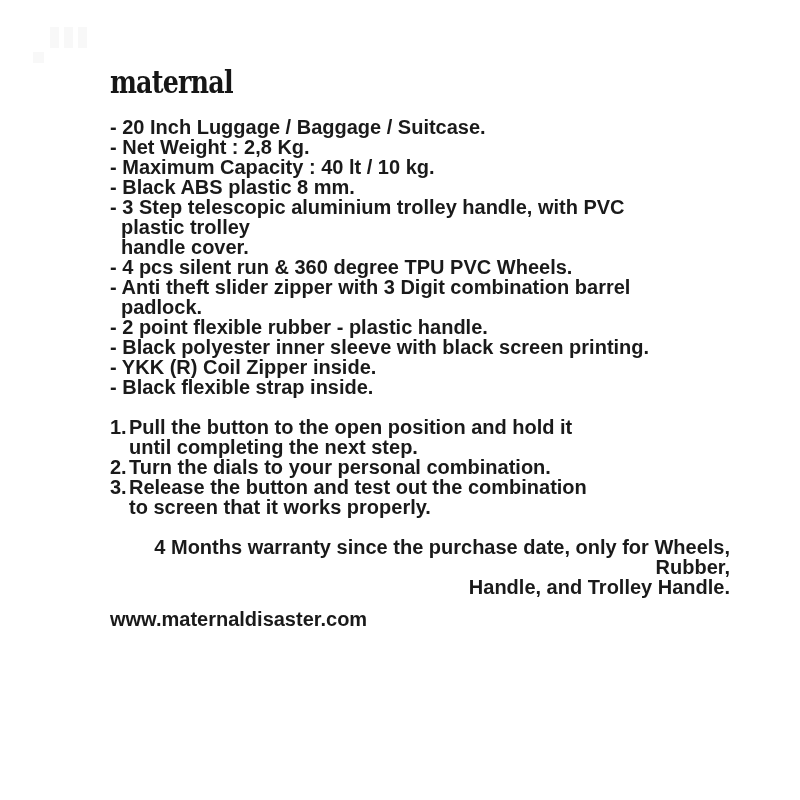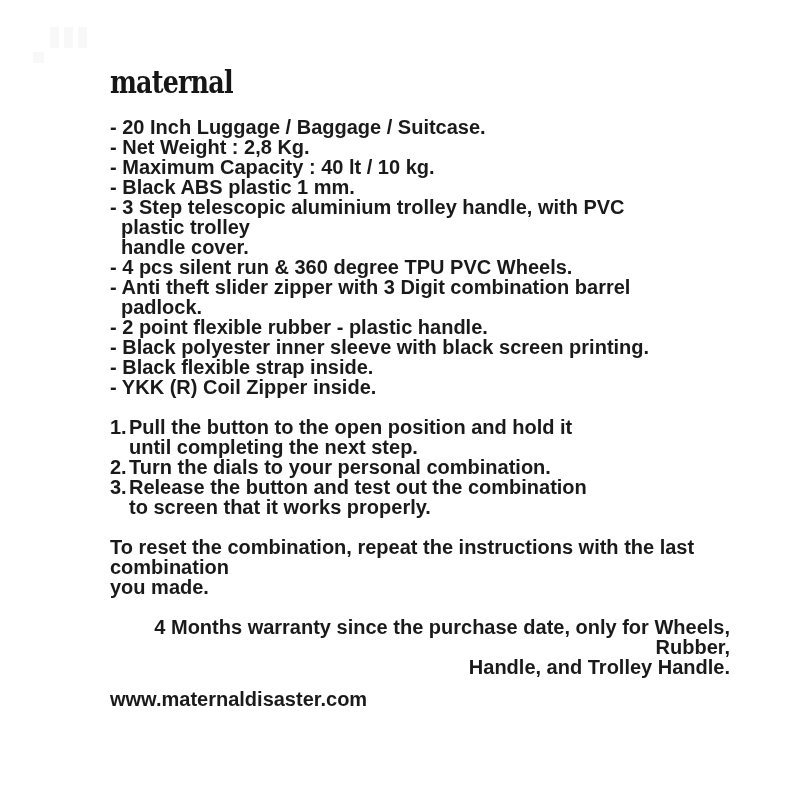--- a/index.html
+++ b/index.html
@@ -109,50 +109,48 @@
     <span class="bar b3"></span>
     <span class="sq"></span>
   </div>
 
   <div class="logo">maternal</div>
 
   <div class="specs txt">
     <div class="spec-item">- 20 Inch Luggage / Baggage / Suitcase.</div>
     <div class="spec-item">- Net Weight : 2,8 Kg.</div>
     <div class="spec-item">- Maximum Capacity : 40 lt / 10 kg.</div>
-    <div class="spec-item">- Black ABS plastic 1 mm.</div>
+    <div class="spec-item">- Black ABS plastic 8 mm.</div>
     <div class="spec-item">- 3 Step telescopic aluminium trolley handle, with PVC plastic trolley
 handle cover.</div>
     <div class="spec-item">- 4 pcs silent run &amp; 360 degree TPU PVC Wheels.</div>
     <div class="spec-item">- Anti theft slider zipper with 3 Digit combination barrel padlock.</div>
     <div class="spec-item">- 2 point flexible rubber - plastic handle.</div>
     <div class="spec-item">- Black polyester inner sleeve with black screen printing.</div>
+    <div class="spec-item">- YKK (R) Coil Zipper inside.</div>
     <div class="spec-item">- Black flexible strap inside.</div>
-    <div class="spec-item">- YKK (R) Coil Zipper inside.</div>
   </div>
 
 
   <div class="steps txt">
     <div class="step">
       <span class="step-num">1.</span>
       <span class="step-text">Pull the button to the open position and hold it
 until completing the next step.</span>
     </div>
     <div class="step">
       <span class="step-num">2.</span>
       <span class="step-text">Turn the dials to your personal combination.</span>
     </div>
     <div class="step">
       <span class="step-num">3.</span>
       <span class="step-text">Release the button and test out the combination
 to screen that it works properly.</span>
     </div>
   </div>
 
-  <div class="reset-note txt pre">To reset the combination, repeat the instructions with the last combination
-you made.</div>
 
   <div class="warranty txt pre">4 Months warranty since the purchase date, only for Wheels, Rubber,
 Handle, and Trolley Handle.</div>
 
   <div class="website txt">www.maternaldisaster.com</div>
 
 </div>
 
 </body></html>

